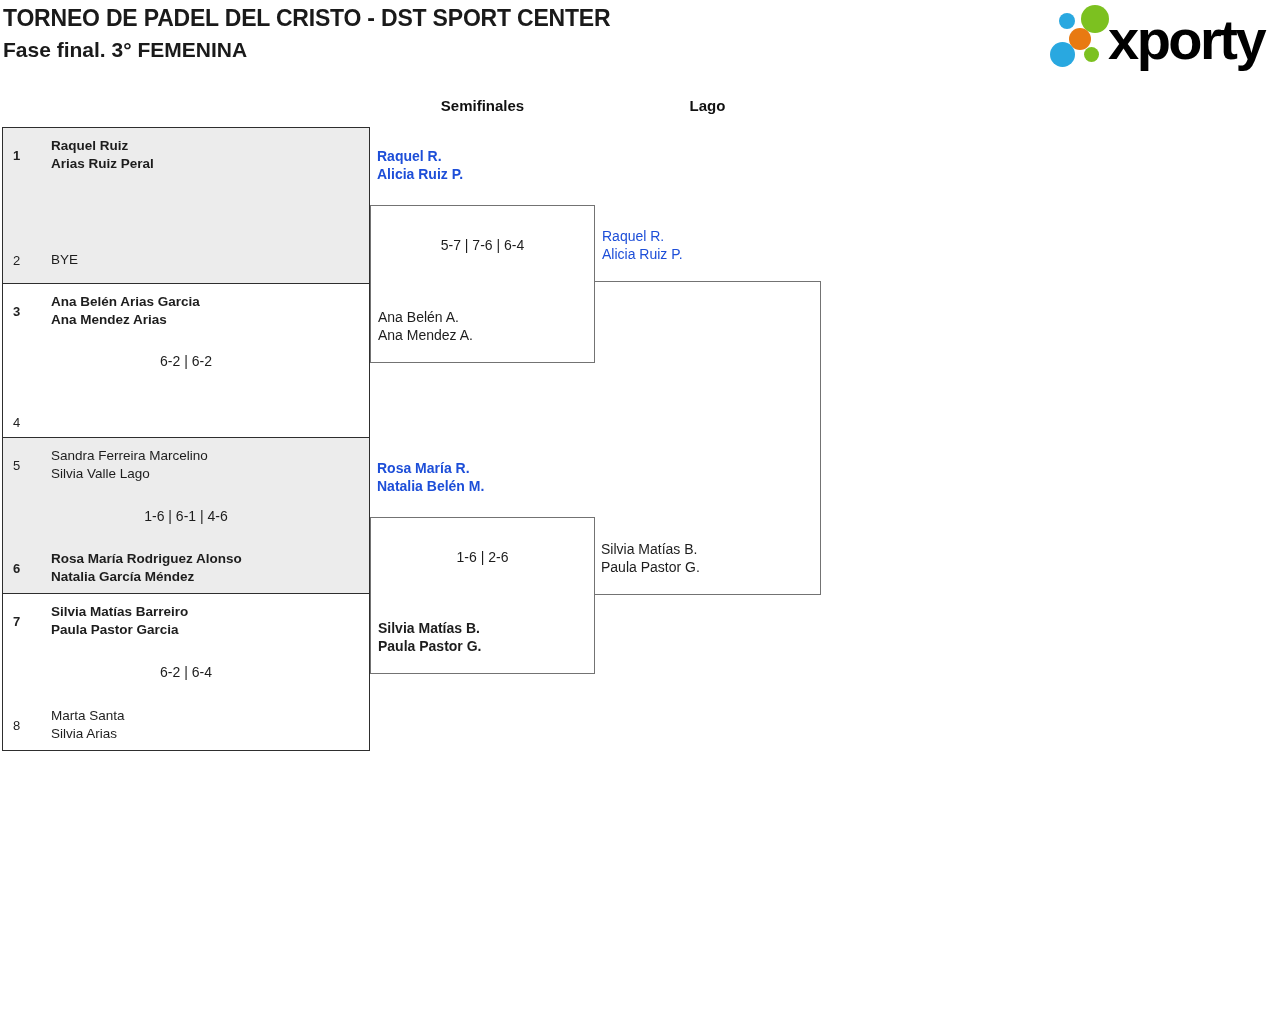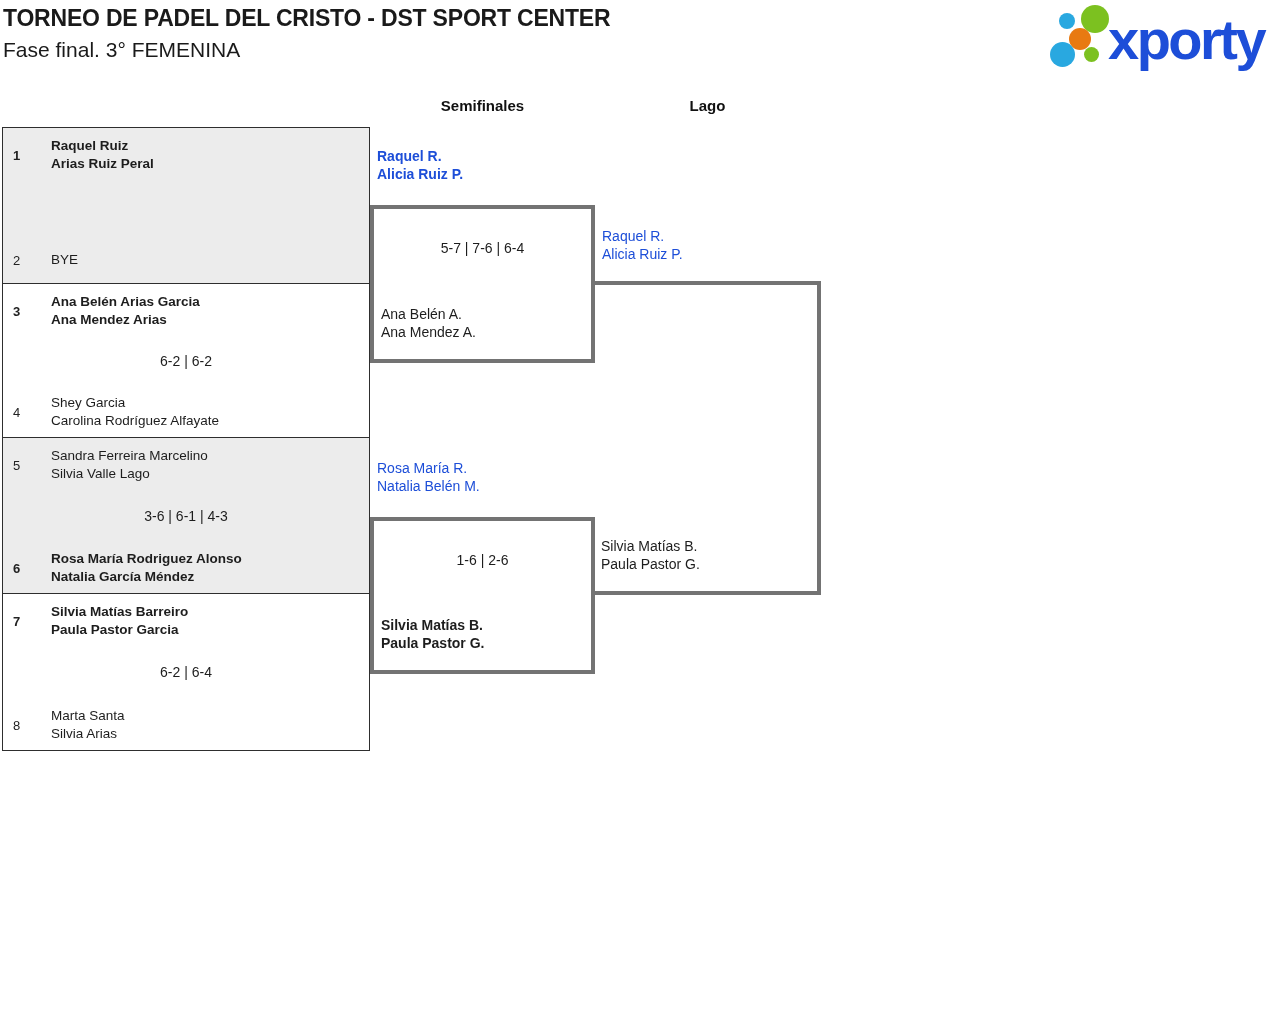--- a/index.html
+++ b/index.html
@@ -10,21 +10,21 @@
     font-family:"Liberation Sans", sans-serif;
   }
 
   
   .page-title {
     position:absolute; left:3px; top:5px;
     font-size:23px; font-weight:bold; letter-spacing:-0.2px; color:#1a1a1a;
   }
   .page-subtitle {
     position:absolute; left:3px; top:38px;
-    font-size:21px; font-weight:normal; color:#1a1a1a;
+    font-size:21px; font-weight:bold; color:#1a1a1a;
   }
 
   
   .logo { position:absolute; left:1048px; top:2px; width:228px; height:82px; }
   .dot { position:absolute; border-radius:50%; }
   .dot-blue-small  { left:11px; top:11px; width:16px; height:16px; }
   .dot-green-big   { left:33px; top:3px;  width:28px; height:28px; }
   .dot-orange      { left:21px; top:26px; width:22px; height:22px; }
   .dot-blue-big    { left:2px;  top:40px; width:25px; height:25px; }
   .dot-green-small { left:36px; top:45px; width:15px; height:15px; }
@@ -64,21 +64,21 @@
   .winner { font-weight:bold; }
   .winner .names, .winner .names span { font-weight:bold; }
 
   .score {
     position:absolute; left:0; right:0; top:50%; transform:translateY(-50%);
     text-align:center; font-size:14px; color:#1d1d1d;
   }
 
   
   .box {
-    position:absolute; border:4px solid #737373; background:transparent;
+    position:absolute; border:1px solid #737373; background:transparent;
   }
   .sf1-box   { left:370px; top:205px; width:225px; height:158px; }
   .sf2-box   { left:370px; top:517px; width:225px; height:157px; }
   .final-box { left:594px; top:281px; width:227px; height:314px; border-left:none; }
 
   .box-score {
     position:absolute; left:0; right:0; top:31px;
     text-align:center; font-size:14px; color:#1d1d1d;
   }
   .box-bottom-label {
@@ -86,38 +86,38 @@
     font-size:14px; line-height:18px;
   }
   .box-bottom-label span { display:block; }
 
   .out-label {
     position:absolute; width:215px;
     font-size:14px; line-height:18px; color:#1d4ed8;
   }
   .out-label span { display:block; }
   .sf1-top   { left:377px; top:147px; }
-  .sf2-top   { left:377px; top:459px; }
+  .sf2-top   { left:377px; top:459px;font-weight:bold; }
   .final-top { left:602px; top:227px; }
 </style>
 </head>
 <body>
 
 <div class="page">
 
   <div class="page-title">TORNEO DE PADEL DEL CRISTO - DST SPORT CENTER</div>
   <div class="page-subtitle">Fase final. 3° FEMENINA</div>
 
   <div class="logo">
     <span class="dot dot-blue-small" style="background: rgb(41, 168, 224);"></span>
     <span class="dot dot-green-big" style="background: rgb(124, 193, 32);"></span>
     <span class="dot dot-orange" style="background: rgb(232, 122, 18);"></span>
     <span class="dot dot-blue-big" style="background: rgb(41, 168, 224);"></span>
     <span class="dot dot-green-small" style="background: rgb(124, 193, 32);"></span>
-    <span class="logo-text" style="color: #1d4ed8;">xporty</span>
+    <span class="logo-text" style="color: #000000;">xporty</span>
   </div>
 
   <div class="round-header rh-sf">Semifinales</div>
   <div class="round-header rh-f">Lago</div>
 
   <div class="qf-col">
 
     <div class="qmatch qm1 gray">
       <div class="team top winner">
         <span class="seed">1</span>
@@ -139,36 +139,32 @@
       <div class="team top winner">
         <span class="seed">3</span>
         <span class="names">
           <span>Ana Belén Arias Garcia</span>
           <span>Ana Mendez Arias</span>
         </span>
       </div>
       <div class="score">6-2 | 6-2</div>
       <div class="team bottom">
         <span class="seed">4</span>
-        <span class="names">
-          <span>Shey Garcia</span>
-          <span>Carolina Rodríguez Alfayate</span>
-        </span>
       </div>
     </div>
 
     <div class="qmatch qm3 gray">
       <div class="team top">
         <span class="seed">5</span>
         <span class="names">
           <span>Sandra Ferreira Marcelino</span>
           <span>Silvia Valle Lago</span>
         </span>
       </div>
-      <div class="score">3-6 | 6-1 | 4-3</div>
+      <div class="score">1-6 | 6-1 | 4-6</div>
       <div class="team bottom winner">
         <span class="seed">6</span>
         <span class="names">
           <span>Rosa María Rodriguez Alonso</span>
           <span>Natalia García Méndez</span>
         </span>
       </div>
     </div>
 
     <div class="qmatch qm4">

